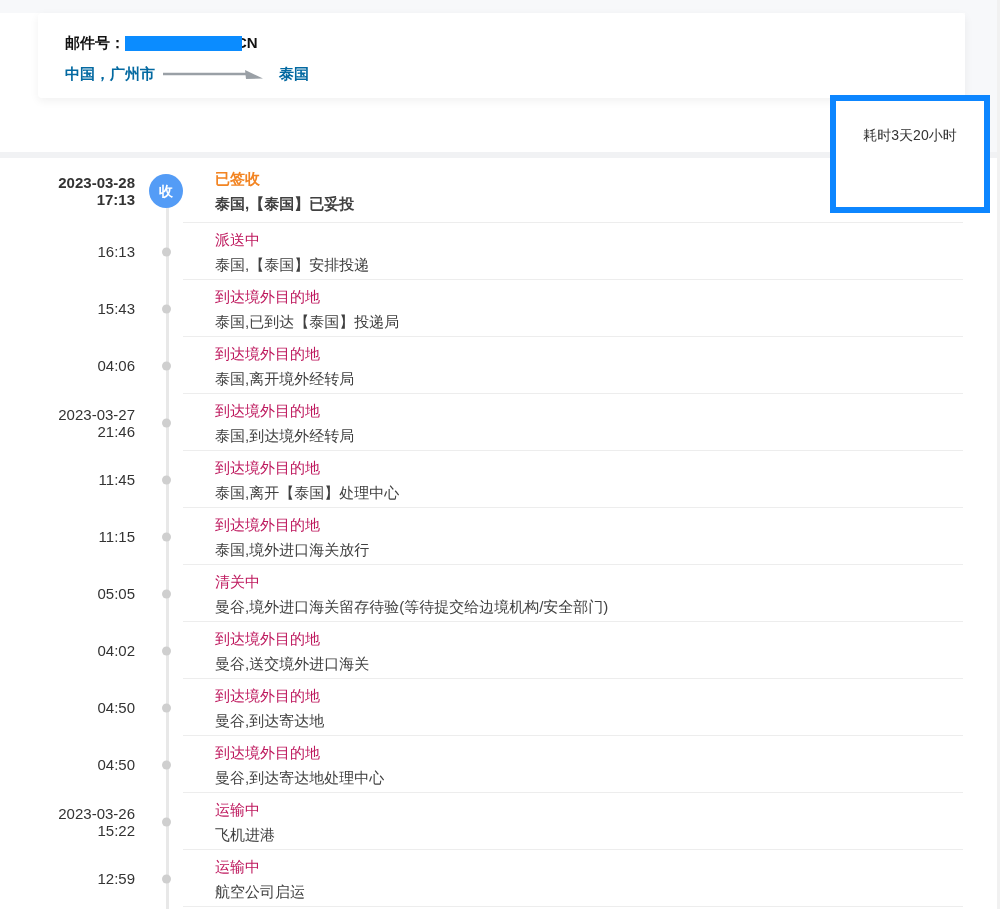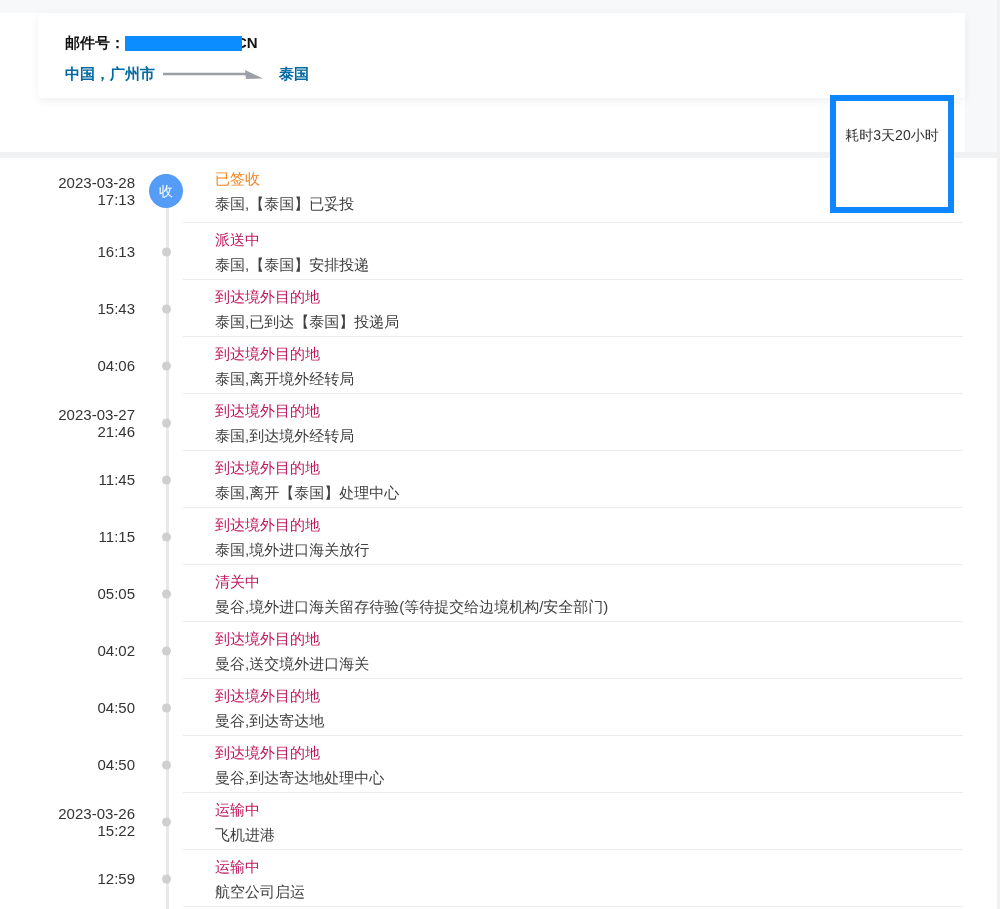--- a/index.html
+++ b/index.html
@@ -27,21 +27,21 @@
   .redaction { display:inline-block; width:117px; height:15px; background:var(--redaction,#0b8cff); position:relative; z-index:2; margin-right:-6px; }
   .route-row { margin-top:12px; display:flex; align-items:center; font-size:15px; font-weight:bold; color:#0369a1; }
   .route-arrow { margin:2px 14px 0 8px; }
 
   .section-divider { position:absolute; top:152px; left:0; right:0; height:6px; background:#f1f2f4; }
 
   
   .timeline { position:absolute; top:158px; left:0; width:1000px; height:751px; overflow:hidden; }
   .tl-line { position:absolute; left:166px; top:16px; bottom:0; width:3px; background:var(--line,#e8e8e8); }
   .row { position:relative; display:flex; align-items:center; min-height:57px; }
-  .row.signed { min-height:65px; }
+  .row.signed { min-height:65px;font-weight:bold; }
   .time-col { width:135px; text-align:right; font-size:15px; color:#333; line-height:17px; }
   .time-col .date { letter-spacing:0; }
   .gutter { position:relative; width:80px; align-self:stretch; }
   .dot {
     position:absolute; left:27px; top:50%; transform:translateY(-50%);
     width:9px; height:9px; border-radius:50%; background:var(--dot,#cfcfcf); z-index:1;
   }
   .badge {
     position:absolute; left:14px; top:50%; transform:translateY(-50%);
     width:34px; height:34px; border-radius:50%; background:var(--badge,#549cf6);
@@ -50,21 +50,21 @@
   }
   .row.signed .badge { display:block; }
   .content { flex:1; padding-right:69px; font-size:15px; color:#404040; line-height:25px; }
   .status { color:#be185d; }
   .row.signed .status { color:var(--signed,#f28422); }
   .detail { color:#404040; }
   .divider { position:absolute; left:183px; right:37px; bottom:0; height:1px; background:#ededed; }
 
   
   .annotation-box {
-    position:absolute; left:830px; top:95px; width:124px; height:118px;
+    position:absolute; left:830px; top:95px; width:160px; height:118px;
     border:6px solid var(--accent,#0d86ff); background:#fff; z-index:5;
   }
   .annotation-box span {
     display:block; margin-top:26px; text-align:center;
     font-size:14px; color:#333;
   }
 
   .scrollbar { position:absolute; top:0; right:0; bottom:0; width:3px; background:#f1f1f1; z-index:6; }
 </style>
 </head>

